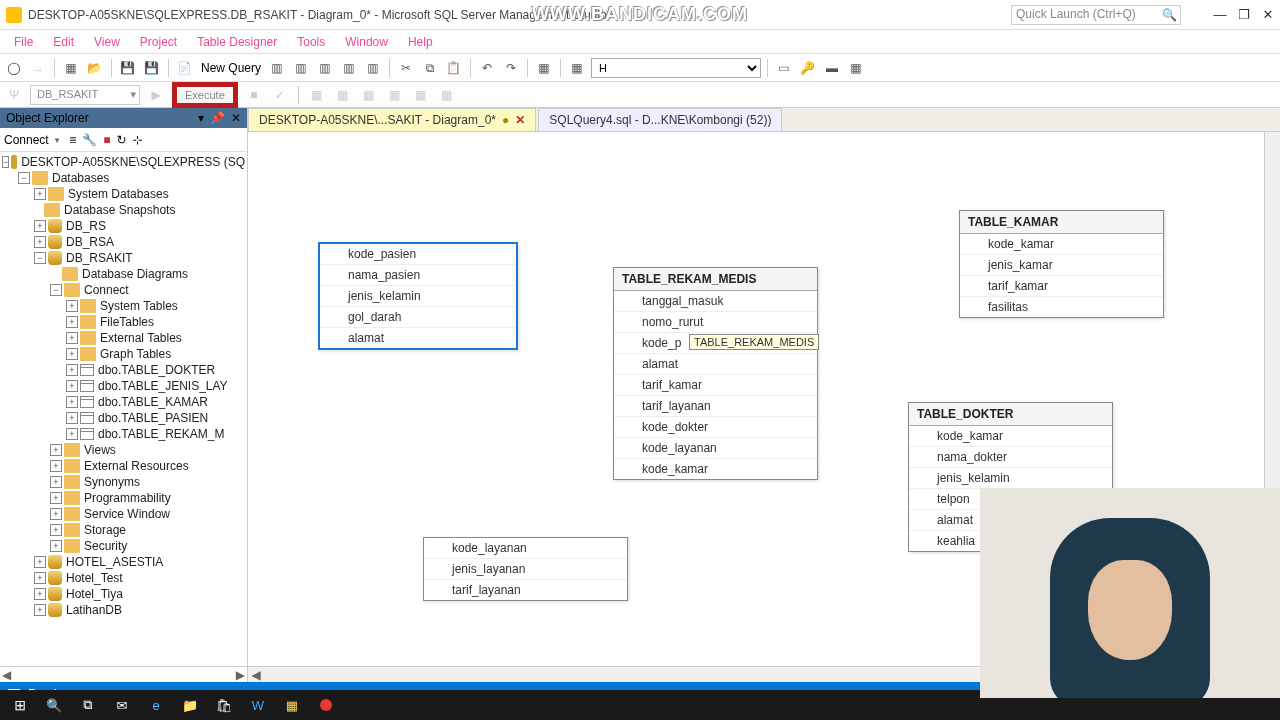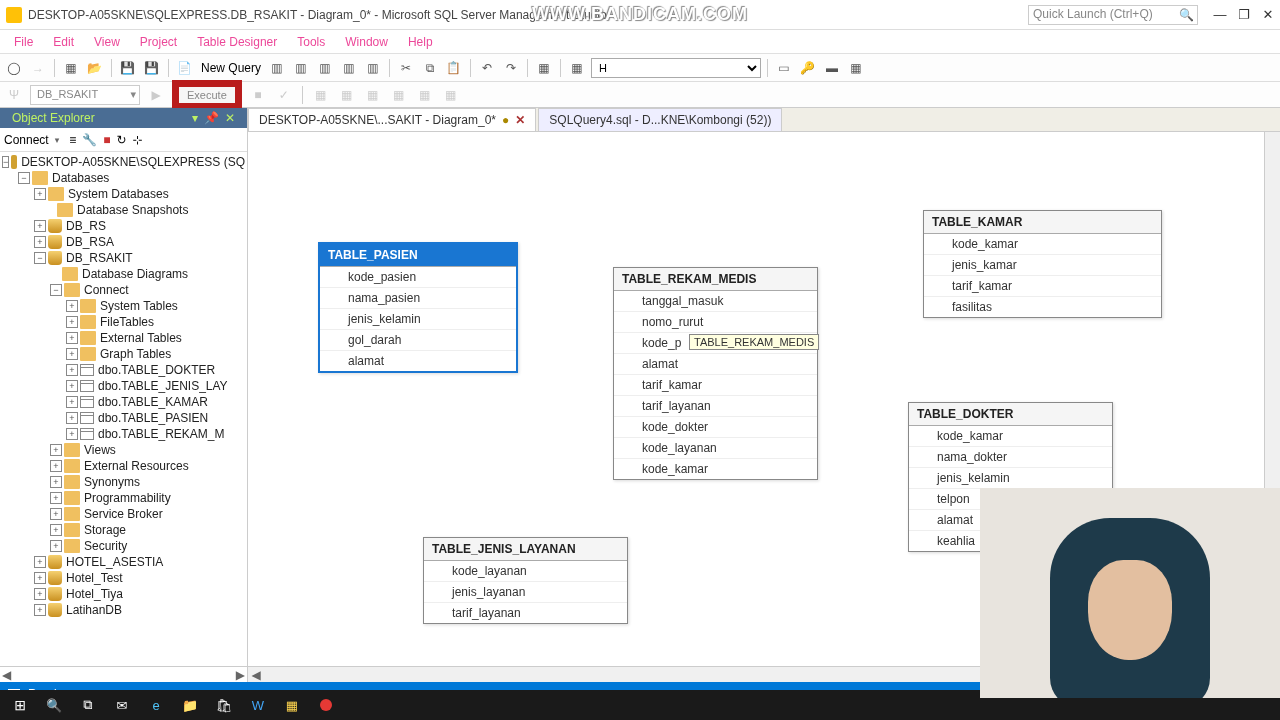--- a/index.html
+++ b/index.html
@@ -1,52 +1,52 @@
 <!DOCTYPE html>
 <html><head>
 <meta charset="utf-8">
 <style>
 *{box-sizing:border-box;margin:0;padding:0;font-family:"Segoe UI",Tahoma,sans-serif;font-size:12px}
 body{background:#f0f0f0;width:1280px;height:720px;overflow:hidden;position:relative}
 .titlebar{height:30px;background:#fff;display:flex;align-items:center;padding:0 6px;border-bottom:1px solid #ddd}
 .titlebar .icon{width:16px;height:16px;background:#ffc107;border-radius:2px;margin-right:6px}
 .titlebar .title{flex:1;color:#444;font-size:12px}
-.titlebar .ql{width:170px;height:20px;border:1px solid #ccc;padding:1px 20px 1px 4px;background:#fff;position:relative;margin-right:10px}
+.titlebar .ql{width:170px;height:20px;border:1px solid #ccc;padding:1px 20px 1px 4px;background:#fff;position:relative;margin-right:27px}
 .titlebar .ql .mag{position:absolute;right:3px;top:2px;color:#666}
 .winbtns{display:flex;gap:12px;align-items:center;margin-left:6px}
 .winbtns span{width:12px;height:12px;display:flex;align-items:center;justify-content:center;color:#333;font-size:13px}
 .watermark{position:absolute;top:4px;left:50%;transform:translateX(-50%);color:#fff;font-weight:bold;font-size:18px;text-shadow:1px 1px 1px #888,-1px -1px 1px #888;font-family:Arial;letter-spacing:1px;z-index:5}
 .menubar{height:24px;background:#fff;display:flex;align-items:center;padding:0 4px;border-bottom:1px solid #e0e0e0}
 .menubar span{padding:3px 10px;color:#ec4899}
 .toolbar{height:28px;background:#fdfdfd;border-bottom:1px solid #ddd;display:flex;align-items:center;padding:0 4px;gap:4px}
 .tbtn{width:20px;height:20px;display:flex;align-items:center;justify-content:center;color:#555;border:1px solid transparent}
 .tsep{width:1px;height:18px;background:#ccc;margin:0 2px}
 .tselect{height:20px;border:1px solid #aaa;background:#fff;padding:0 3px;font-size:11px}
 .toolbar2{height:26px;background:#fdfdfd;border-bottom:1px solid #ccc;display:flex;align-items:center;padding:0 4px;gap:6px}
 .toolbar2 .dd{border:1px solid #ccc;height:20px;padding:2px 16px 2px 6px;background:#fff;color:#888;position:relative;font-size:11px}
 .toolbar2 .dd::after{content:"▾";position:absolute;right:3px;top:2px;color:#888}
-.toolbar2 .btn{padding:2px 8px;border:7px solid #b91c1c;background:#f7f7f7;color:#888;font-size:11px}
+.toolbar2 .btn{padding:2px 8px;border:5px solid #b91c1c;background:#f7f7f7;color:#888;font-size:11px}
 .main{display:flex;height:574px}
 .oe{width:248px;background:#fff;border-right:1px solid #ccc;display:flex;flex-direction:column}
-.oe-title{background:#4a6d94;color:#bef264;padding:3px 12px;display:flex;align-items:center;justify-content:space-between;font-size:12px}
+.oe-title{background:#4a6d94;color:#000000;padding:3px 6px;display:flex;align-items:center;justify-content:space-between;font-size:12px}
 .oe-title .ctrls{display:flex;gap:6px;font-size:11px}
 .oe-toolbar{height:24px;border-bottom:1px solid #ddd;display:flex;align-items:center;padding:0 4px;gap:6px}
 .oe-tree{flex:1;overflow-y:auto;overflow-x:hidden;padding:2px 0;position:relative}
 .node{display:flex;align-items:center;padding:1px 2px;white-space:nowrap;color:#222}
 .node .tw{width:12px;height:12px;border:1px solid #888;display:flex;align-items:center;justify-content:center;font-size:9px;line-height:8px;margin-right:2px;background:#fff;color:#555}
 .node .sp{width:12px;display:inline-block}
 .node .fico{width:16px;height:14px;background:#f0c060;margin-right:4px;border-radius:1px}
 .node .dbico{width:14px;height:14px;background:linear-gradient(#f5d070,#c99020);border-radius:2px 2px 4px 4px;margin-right:4px}
 .node .tico{width:14px;height:12px;background:#fff;border:1px solid #888;margin-right:4px;position:relative}
 .node .tico::before{content:"";position:absolute;top:2px;left:0;right:0;height:1px;background:#888}
 .node .srv{width:14px;height:14px;background:#d0a030;border-radius:2px;margin-right:4px}
 .oe-scroll{height:16px;border-top:1px solid #ccc;display:flex;justify-content:space-between;align-items:center;padding:0 2px;font-size:10px;color:#666}
 .tabs{height:24px;background:#f0eee6;display:flex;align-items:flex-end;border-bottom:1px solid #ccc}
 .tab{padding:4px 10px;background:#fff9d0;border:1px solid #ccc;border-bottom:none;margin-right:2px;display:flex;align-items:center;gap:6px;font-size:11px;color:#333}
-.tab.active{background:#ffffff}
+.tab.active{background:#fef9c3}
 .tab .x{color:#a33;font-weight:bold}
 .canvas{flex:1;position:relative;background:#fff;overflow:hidden}
 .content{flex:1;display:flex;flex-direction:column}
 .dtable{position:absolute;background:#fff;border:1px solid #888;box-shadow:1px 1px 3px rgba(0,0,0,.15)}
 .dtable.selected{border:2px solid #1976d2}
 .dtable .hdr{padding:4px 8px;font-weight:bold;border-bottom:1px solid #aaa;background:#f5f5f5;color:#222}
 .dtable.selected .hdr{background:#1976d2;color:#fff}
 .dtable .col{padding:3px 8px 3px 28px;color:#333;font-size:12px;border-bottom:1px solid #eee}
 .dtable .col:last-child{border-bottom:none}
 .dtable .col.hl{position:relative}
@@ -172,21 +172,21 @@
       <div class="node" style="padding-left:18px">
           <span class="tw">−</span>
           <span class="fico"></span>
           <span>Databases</span>
         </div>
       <div class="node" style="padding-left:34px">
           <span class="tw">+</span>
           <span class="fico"></span>
           <span>System Databases</span>
         </div>
-      <div class="node" style="padding-left:45px">
+      <div class="node" style="padding-left:32px">
           <span class="sp"></span>
           <span class="fico"></span>
           <span>Database Snapshots</span>
         </div>
       <div class="node" style="padding-left:34px">
           <span class="tw">+</span>
           <span class="dbico"></span>
           <span>DB_RS</span>
         </div>
       <div class="node" style="padding-left:34px">
@@ -270,21 +270,21 @@
           <span>Synonyms</span>
         </div>
       <div class="node" style="padding-left:50px">
           <span class="tw">+</span>
           <span class="fico"></span>
           <span>Programmability</span>
         </div>
       <div class="node" style="padding-left:50px">
           <span class="tw">+</span>
           <span class="fico"></span>
-          <span>Service Broker</span>
+          <span>Service Window</span>
         </div>
       <div class="node" style="padding-left:50px">
           <span class="tw">+</span>
           <span class="fico"></span>
           <span>Storage</span>
         </div>
       <div class="node" style="padding-left:50px">
           <span class="tw">+</span>
           <span class="fico"></span>
           <span>Security</span>
@@ -323,61 +323,59 @@
           <span style="color:#a80">●</span>
           <span class="x">✕</span>
         </div>
       <div class="tab" style="background:#eef">
           <span>SQLQuery4.sql - D...KNE\Kombongi (52))</span>
         </div>
     </div>
     <div class="canvas">
 
       <div class="dtable selected" style="left:70px;top:110px;width:200px">
-        <div class="hdr">TABLE_PASIEN</div>
         <div class="col">kode_pasien</div>
         <div class="col">nama_pasien</div>
         <div class="col">jenis_kelamin</div>
         <div class="col">gol_darah</div>
         <div class="col">alamat</div>
       </div>
 
       <div class="dtable" style="left:365px;top:135px;width:205px">
         <div class="hdr">TABLE_REKAM_MEDIS</div>
         <div class="col">tanggal_masuk</div>
         <div class="col">nomo_rurut</div>
         <div class="col hl"><span>kode_p</span><span class="tt">TABLE_REKAM_MEDIS</span></div>
         <div class="col">alamat</div>
         <div class="col">tarif_kamar</div>
         <div class="col">tarif_layanan</div>
         <div class="col">kode_dokter</div>
         <div class="col">kode_layanan</div>
         <div class="col">kode_kamar</div>
       </div>
 
-      <div class="dtable" style="left:675px;top:78px;width:239px">
+      <div class="dtable" style="left:711px;top:78px;width:205px">
         <div class="hdr">TABLE_KAMAR</div>
         <div class="col">kode_kamar</div>
         <div class="col">jenis_kamar</div>
         <div class="col">tarif_kamar</div>
         <div class="col">fasilitas</div>
       </div>
 
       <div class="dtable" style="left:660px;top:270px;width:205px">
         <div class="hdr">TABLE_DOKTER</div>
         <div class="col">kode_kamar</div>
         <div class="col">nama_dokter</div>
         <div class="col">jenis_kelamin</div>
         <div class="col">telpon</div>
         <div class="col">alamat</div>
         <div class="col">keahlia</div>
       </div>
 
       <div class="dtable" style="left:175px;top:405px;width:205px">
-        <div class="hdr">TABLE_JENIS_LAYANAN</div>
         <div class="col">kode_layanan</div>
         <div class="col">jenis_layanan</div>
         <div class="col">tarif_layanan</div>
       </div>
 
       <div class="vscroll"></div>
       <div class="hscroll">
           <span class="arrow">◀</span>
         </div>
     </div>

